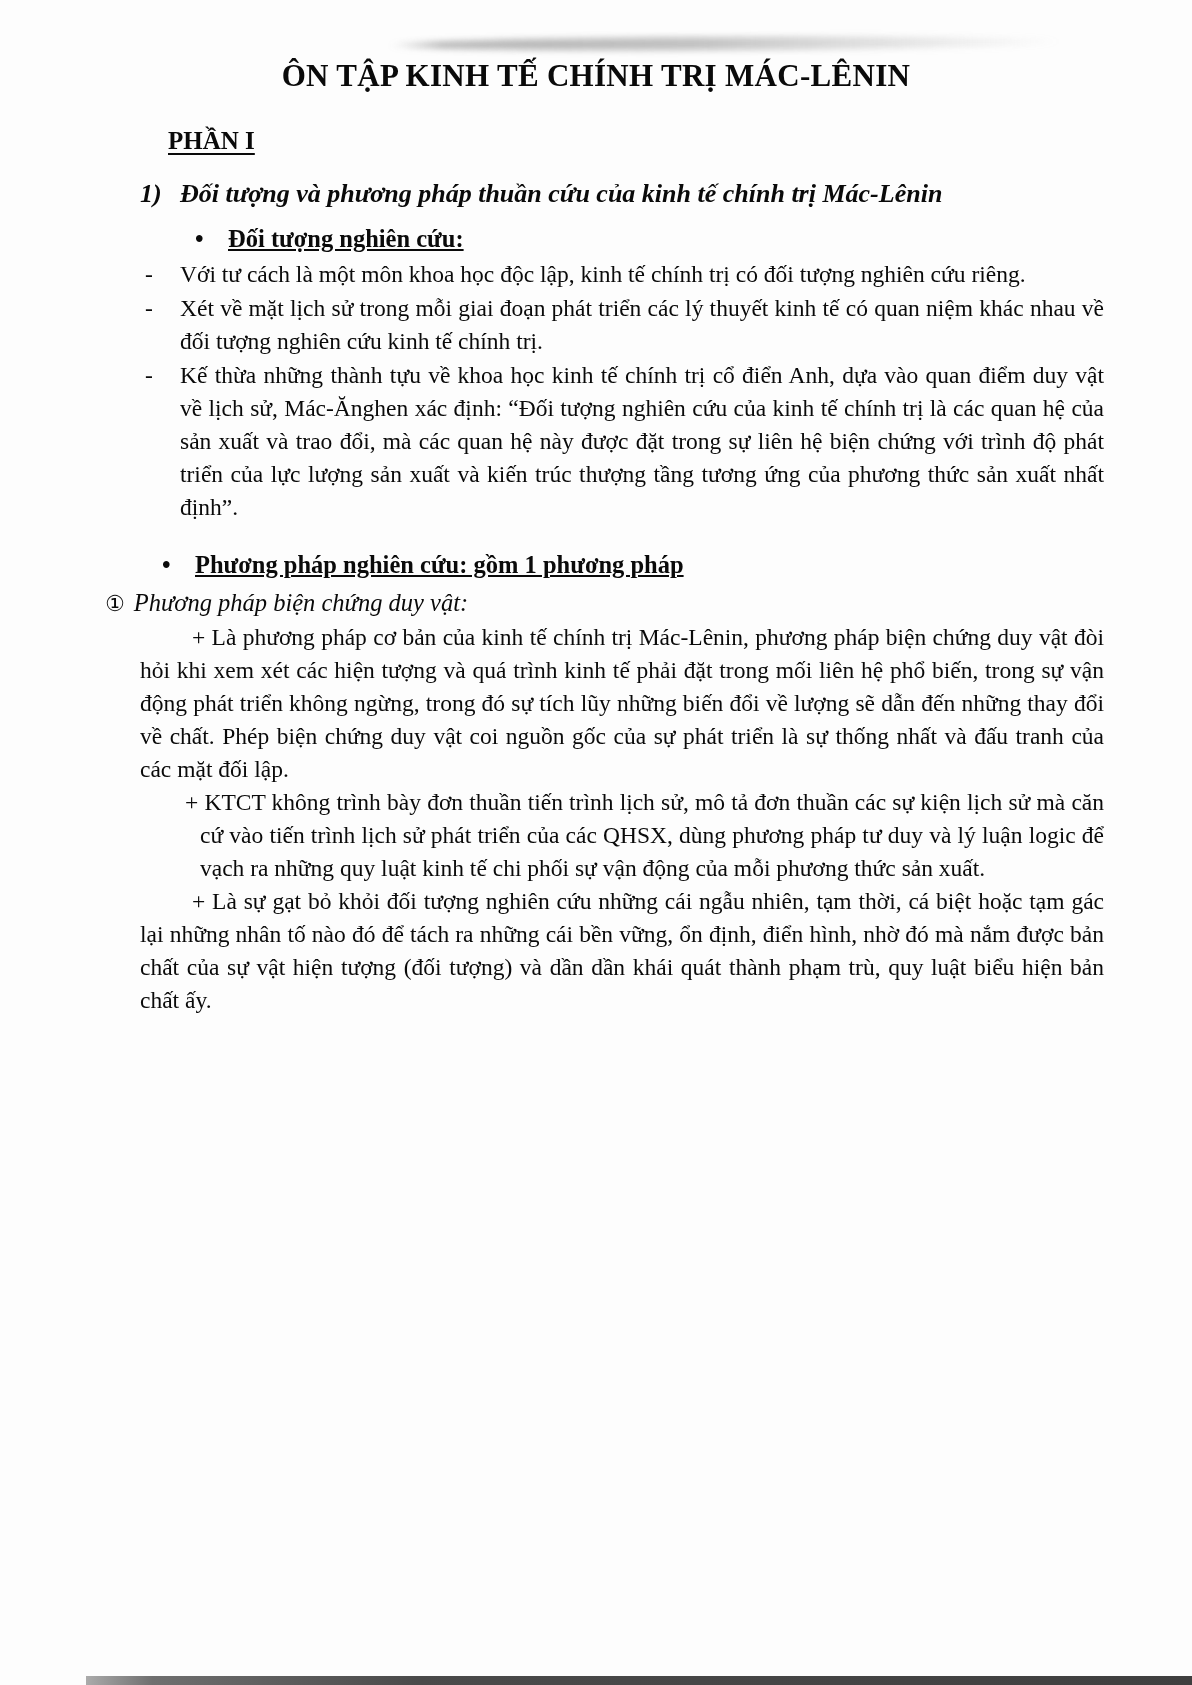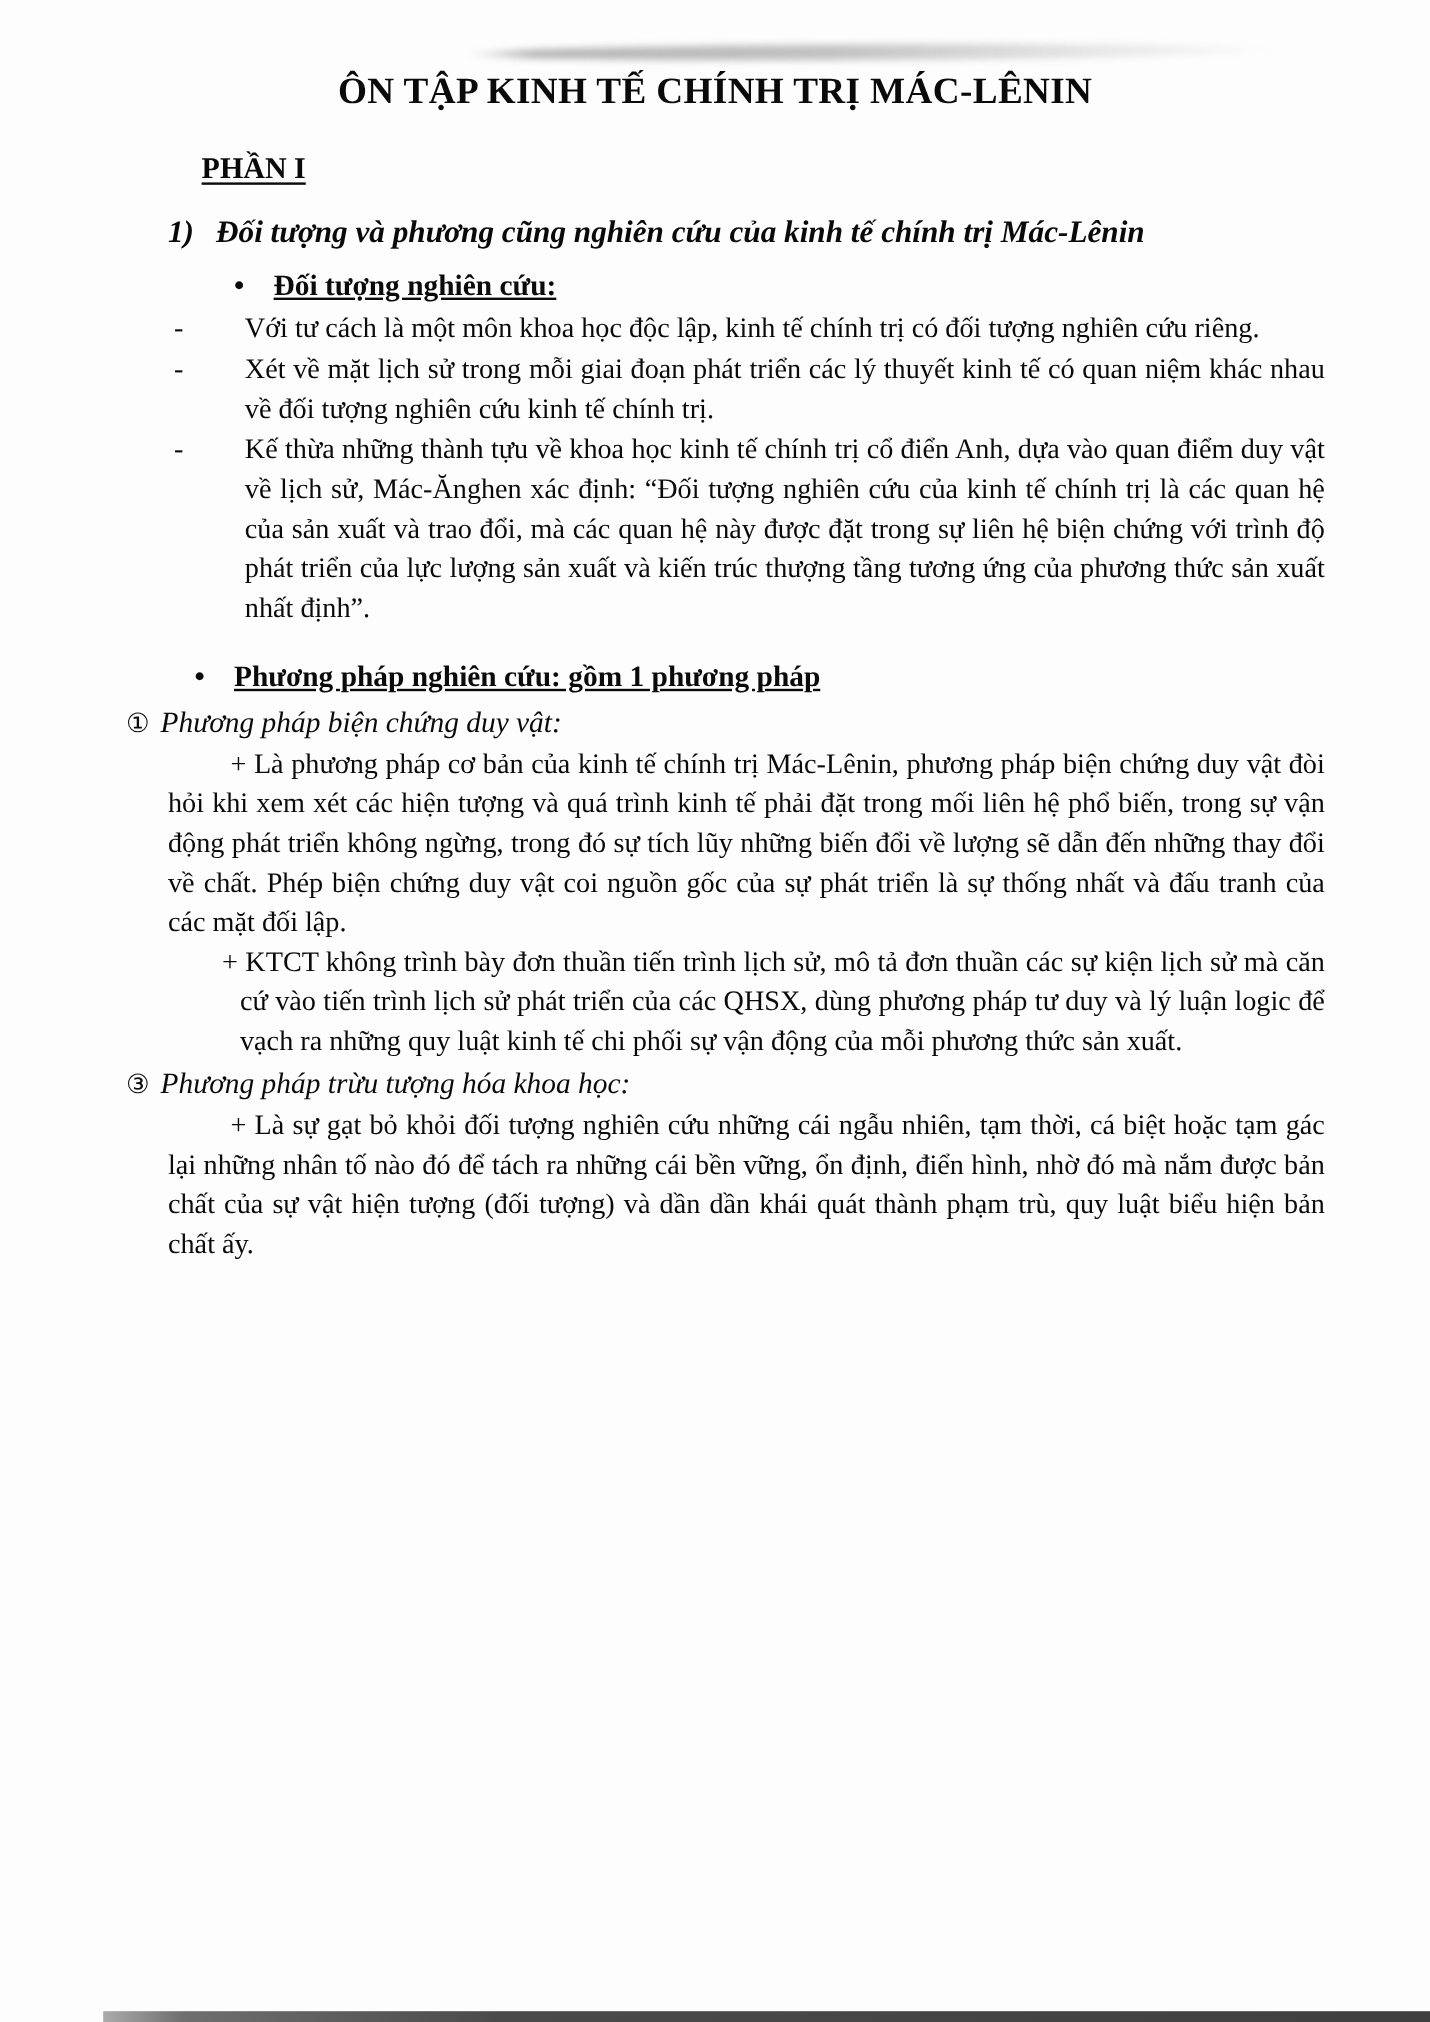--- a/index.html
+++ b/index.html
@@ -85,21 +85,21 @@
     font-size: 24.5px;
     line-height: 34px;
   }
   .bullet-marker { flex: 0 0 33px; }
   .bullet-text { flex: 1; text-decoration: underline; }
   .bh-object  { margin: 10px 0 2px 55px; }
   .bh-methods { margin: 24px 0 4px 22px; }
 
   .dash-item { display: flex; margin-top: 1px; }
   .dash-marker { flex: 0 0 40px; padding-left: 5px; }
-  .dash-text { flex: 1; text-align: justify; margin-left: 24px; }
+  .dash-text { flex: 1; text-align: justify; }
 
   .method-heading {
     font-style: italic;
     font-size: 24.5px;
     line-height: 34px;
     margin: 2px 16px 0 0;
     text-indent: -35px;
     text-align: justify;
   }
   .method-marker {
@@ -121,21 +121,21 @@
   <div class="scan-shadow"></div>
 
   <h1 class="doc-title">ÔN TẬP KINH TẾ CHÍNH TRỊ MÁC-LÊNIN</h1>
 
   <div class="content">
 
     <h2 class="part-heading">PHẦN I</h2>
 
     <div class="section-heading">
       <span class="section-num">1)</span>
-      <div class="section-title-text">Đối tượng và phương cũng nghiên cứu của kinh tế chính trị Mác-Lênin</div>
+      <div class="section-title-text">Đối tượng và phương pháp thuần cứu của kinh tế chính trị Mác-Lênin</div>
     </div>
 
     <div class="bullet-heading bh-object">
       <span class="bullet-marker">•</span>
       <span class="bullet-text">Đối tượng nghiên cứu:</span>
     </div>
 
     <div class="dash-item">
       <span class="dash-marker">-</span>
       <div class="dash-text">Với tư cách là một môn khoa học độc lập, kinh tế chính trị có đối tượng nghiên cứu riêng.</div>
@@ -156,22 +156,19 @@
       <span class="bullet-text">Phương pháp nghiên cứu: gồm 1 phương pháp</span>
     </div>
 
     <div class="method-heading">
       <span class="method-marker">①</span><span>Phương pháp biện chứng duy vật:</span>
     </div>
     <p class="method-para para-indent-first">+ Là phương pháp cơ bản của kinh tế chính trị Mác-Lênin, phương pháp biện chứng duy vật đòi hỏi khi xem xét các hiện tượng và quá trình kinh tế phải đặt trong mối liên hệ phổ biến, trong sự vận động phát triển không ngừng, trong đó sự tích lũy những biến đổi về lượng sẽ dẫn đến những thay đổi về chất. Phép biện chứng duy vật coi nguồn gốc của sự phát triển là sự thống nhất và đấu tranh của các mặt đối lập.</p>
 
     <p class="method-para para-inset">+ KTCT không trình bày đơn thuần tiến trình lịch sử, mô tả đơn thuần các sự kiện lịch sử mà căn cứ vào tiến trình lịch sử phát triển của các QHSX, dùng phương pháp tư duy và lý luận logic để vạch ra những quy luật kinh tế chi phối sự vận động của mỗi phương thức sản xuất.</p>
 
-    <div class="method-heading">
-      <span class="method-marker">③</span><span>Phương pháp trừu tượng hóa khoa học:</span>
-    </div>
     <p class="method-para para-indent-first">+ Là sự gạt bỏ khỏi đối tượng nghiên cứu những cái ngẫu nhiên, tạm thời, cá biệt hoặc tạm gác lại những nhân tố nào đó để tách ra những cái bền vững, ổn định, điển hình, nhờ đó mà nắm được bản chất của sự vật hiện tượng (đối tượng) và dần dần khái quát thành phạm trù, quy luật biểu hiện bản chất ấy.</p>
 
   </div>
 
   <div class="bottom-edge"></div>
 
 </div>
 
 </body></html>

